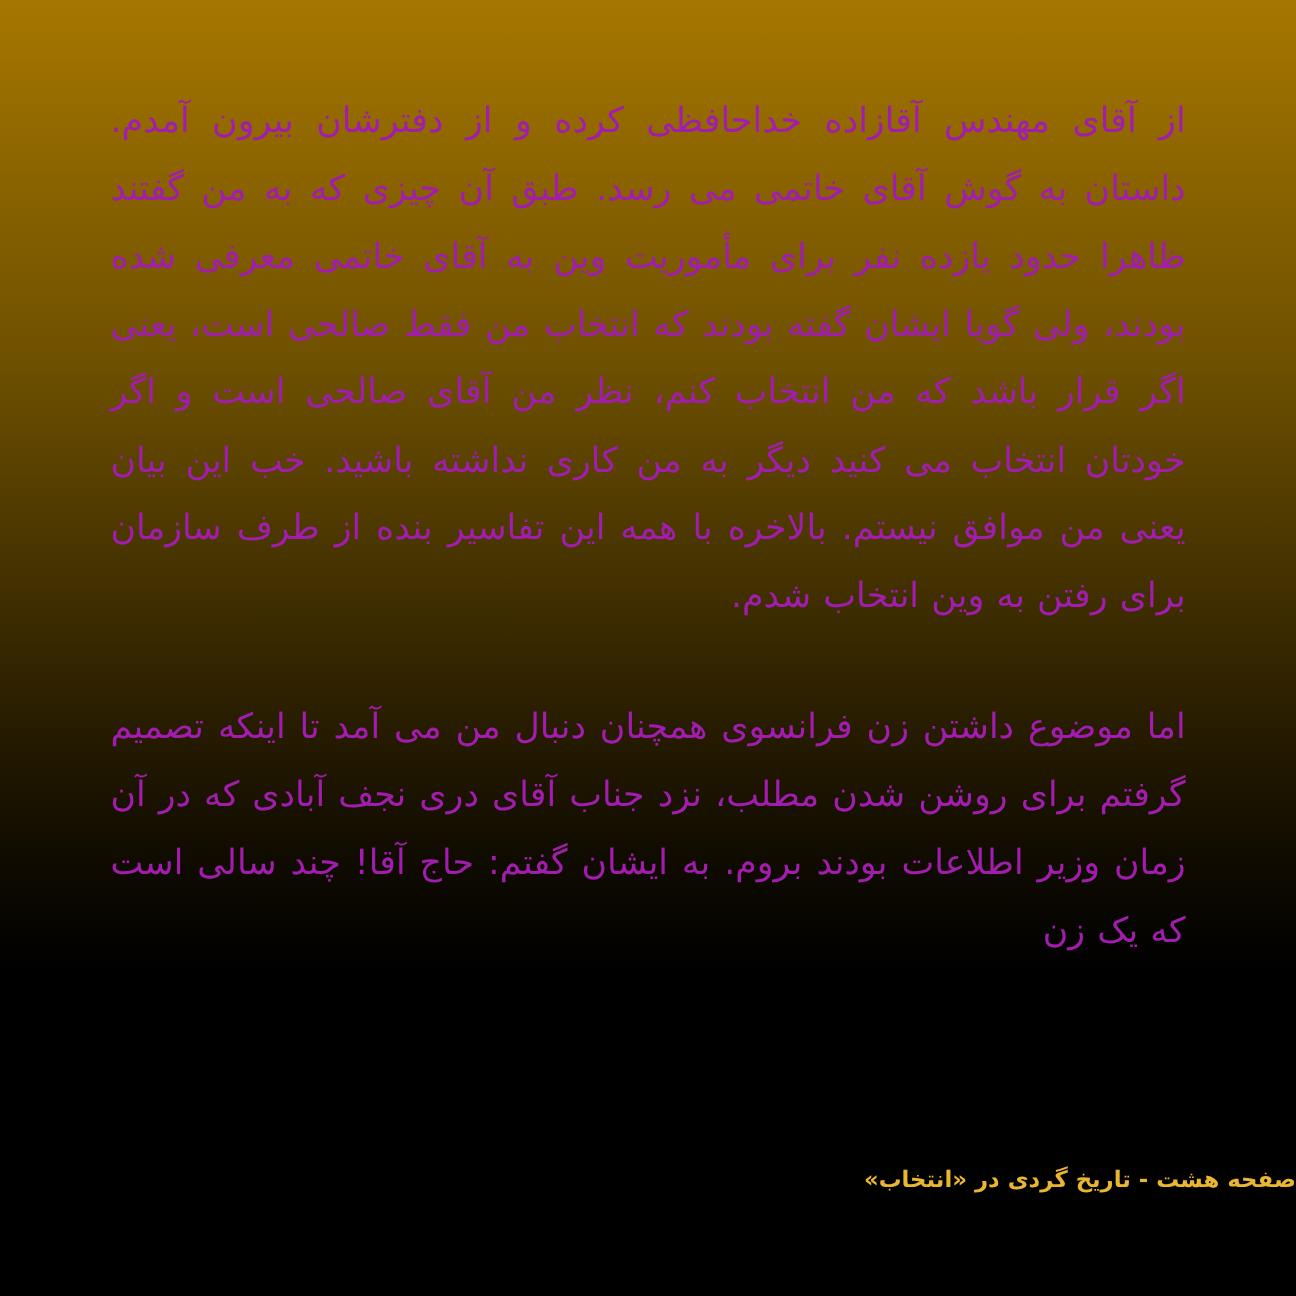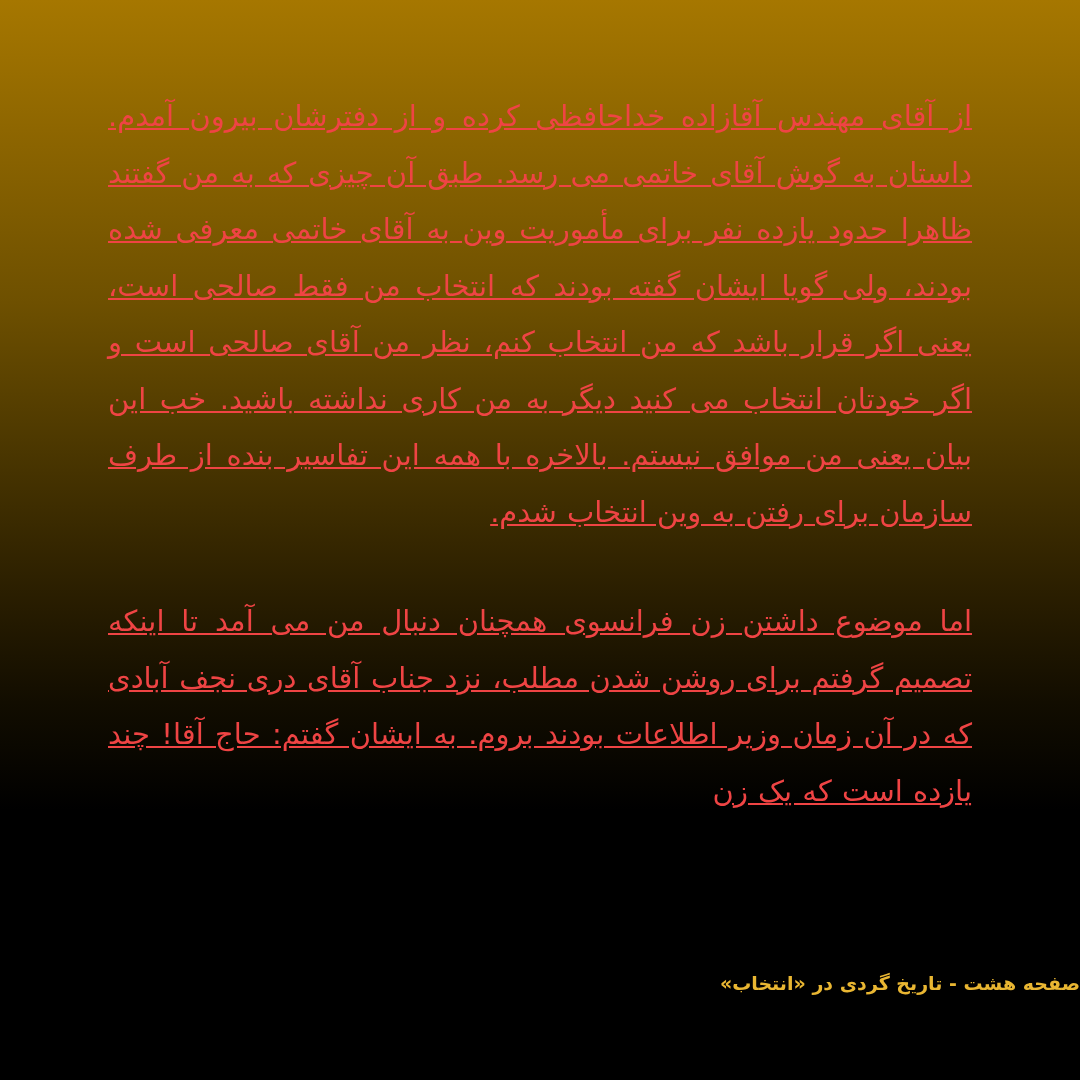--- a/index.html
+++ b/index.html
@@ -23,29 +23,28 @@
       position: relative;
     }
     .page {
       position: absolute;
       left: 92px;
       top: 72px;
       width: 896px;
       direction: rtl;
     }
     .paragraph {
-      color: #ef4444;
+      color: #a21caf;
       font-size: 29px;
       line-height: 56.5px;
       text-align: justify;
       text-align-last: right;
-      margin: 16px;
+      margin: 0;
       letter-spacing: 0;
       word-spacing: 1px;
-      text-decoration: underline;
     }
     .paragraph + .paragraph {
       margin-top: 53px;
     }
     .footer {
       position: absolute;
       left: 0;
       width: 1080px;
       top: 968px;
       text-align: right;
@@ -55,16 +54,16 @@
       font-weight: bold;
       font-size: 19px;
       line-height: 30px;
     }
   </style>
 </head>
 <body>
 
 <div class="page">
   <p class="paragraph">از آقای مهندس آقازاده خداحافظی کرده و از دفترشان بیرون آمدم. داستان به گوش آقای خاتمی می رسد. طبق آن چیزی که به من گفتند ظاهرا حدود یازده نفر برای مأموریت وین به آقای خاتمی معرفی شده بودند، ولی گویا ایشان گفته بودند که انتخاب من فقط صالحی است، یعنی اگر قرار باشد که من انتخاب کنم، نظر من آقای صالحی است و اگر خودتان انتخاب می کنید دیگر به من کاری نداشته باشید. خب این بیان یعنی من موافق نیستم. بالاخره با همه این تفاسیر بنده از طرف سازمان برای رفتن به وین انتخاب شدم.</p>
-  <p class="paragraph">اما موضوع داشتن زن فرانسوی همچنان دنبال من می آمد تا اینکه تصمیم گرفتم برای روشن شدن مطلب، نزد جناب آقای دری نجف آبادی که در آن زمان وزیر اطلاعات بودند بروم. به ایشان گفتم: حاج آقا! چند یازده است که یک زن</p>
+  <p class="paragraph">اما موضوع داشتن زن فرانسوی همچنان دنبال من می آمد تا اینکه تصمیم گرفتم برای روشن شدن مطلب، نزد جناب آقای دری نجف آبادی که در آن زمان وزیر اطلاعات بودند بروم. به ایشان گفتم: حاج آقا! چند سالی است که یک زن</p>
 </div>
 
 <div class="footer">صفحه هشت - تاریخ گردی در «انتخاب»</div>
 
 </body></html>

